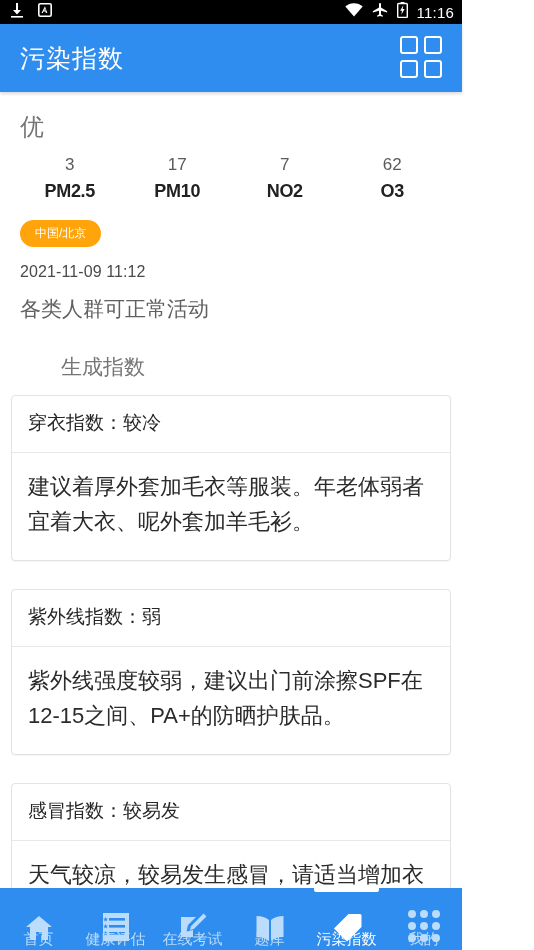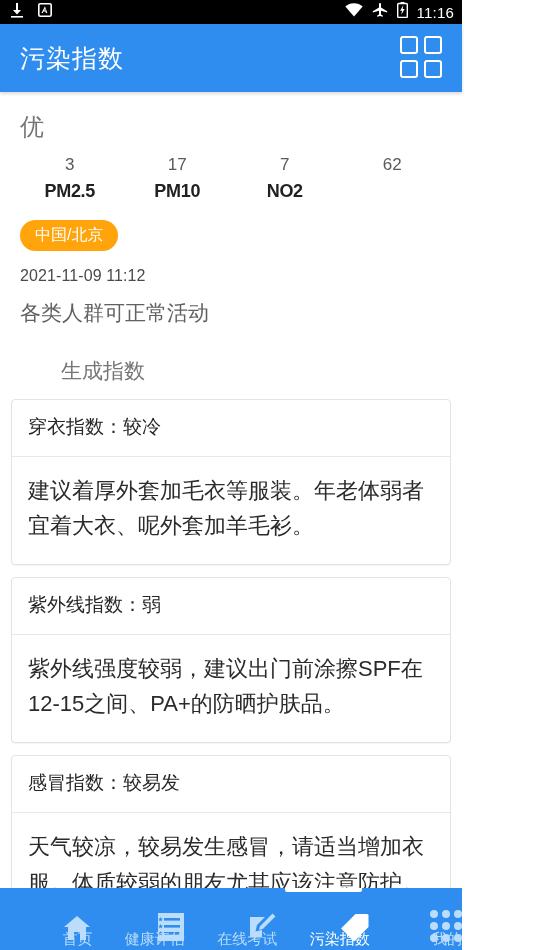--- a/index.html
+++ b/index.html
@@ -48,46 +48,46 @@
   .aqi-level { color: #757575; font-size: 24px; padding: 22px 0 0 20px; line-height: 1.1; }
 
   .pollutants { display: flex; padding: 12px 16px 0 16px; }
   .poll { flex: 1; text-align: center; }
   .poll-val { color: #5a5a5a; font-size: 17px; line-height: 1.5; }
   .poll-name { color: #212121; font-size: 18px; font-weight: bold; line-height: 1.45; letter-spacing: -.3px; }
 
   .badge-row { padding: 16px 0 0 20px; }
   .badge {
     display: inline-block; background: #FFA40B; color: #ffffff;
-    font-size: 16px; border-radius: 18px; padding: 7px 15px 8px 15px;
+    font-size: 12px; border-radius: 18px; padding: 7px 15px 8px 15px;
     line-height: 1;
   }
 
   .timestamp { color: #4a4a4a; font-size: 16px; padding: 16px 0 0 20px; letter-spacing: .1px; }
   .advice { color: #616161; font-size: 21px; padding: 14px 0 0 20px; }
   .section-title { color: #757575; font-size: 21px; padding: 30px 0 0 20px; margin-left: 41px; }
 
   .cards { padding: 14px 11px 0 11px; }
   .card {
     background: #ffffff; border: 1px solid #e3e3e3; border-radius: 4px;
-    margin-bottom: 12px; box-shadow: 0 1px 1px rgba(0,0,0,.04);
+    margin-bottom: 28px; box-shadow: 0 1px 1px rgba(0,0,0,.04);
   }
   .card-head { padding: 16px 16px 17px 16px; border-bottom: 1px solid #e8e8e8; }
   .card-head-text { color: #262626; font-size: 19px; line-height: 1.2; }
   .card-body { padding: 16px 16px 20px 16px; }
   .card-body-text { color: #2b2b2b; font-size: 22px; line-height: 1.62; }
 
   
   .bottomnav {
     position: absolute; left: 0; right: 0; bottom: 0; height: 62px;
     background: #2E8DEE; display: flex;
   }
   .nav-item {
     flex: 1; position: relative; display: flex; flex-direction: column;
-    align-items: flex-end; justify-content: flex-end; padding-bottom: 3px;
+    align-items: center; justify-content: flex-end; padding-bottom: 3px;
   }
   .nav-indicator {
     position: absolute; top: 0; left: 8%; right: 8%; height: 4px;
     background: #ffffff; border-radius: 0 0 2px 2px; display: none;
   }
   .nav-item.active .nav-indicator { display: block; }
   .nav-ico { height: 34px; display: flex; align-items: flex-end; justify-content: center; }
   .nav-label {
     font-size: 15px; color: #BBDCFA; line-height: 1.15; margin-top: -12px;
     position: relative; z-index: 2; white-space: nowrap;
@@ -164,20 +164,21 @@
       <div class="poll">
         <div class="poll-val">17</div>
         <div class="poll-name">PM10</div>
       </div>
       <div class="poll">
         <div class="poll-val">7</div>
         <div class="poll-name">NO2</div>
       </div>
       <div class="poll">
         <div class="poll-val">62</div>
+        <div class="poll-name">O3</div>
       </div>
     </div>
 
     <div class="badge-row">
       <span class="badge">中国/北京</span>
     </div>
 
     <div class="timestamp">2021-11-09 11:12</div>
     <div class="advice">各类人群可正常活动</div>
 
@@ -247,20 +248,30 @@
 
       <span class="nav-ico">
         <svg width="30" height="30" viewBox="0 0 30 30">
           <path fill="#BBDCFA" d="M3 5h15l-8 8-1.5 6.5L15 18v7H3z"></path>
           <path fill="#BBDCFA" d="M25.6 1.6l2.8 2.8-12.6 12.6-3.8 1 1-3.8z"></path>
         </svg>
       </span>
       <span class="nav-label">在线考试</span>
     </div>
 
+    <div class="nav-item">
+
+      <span class="nav-ico">
+        <svg width="32" height="28" viewBox="0 0 32 28">
+          <path fill="#BBDCFA" d="M15 6C12 3.2 7.6 2 2.5 2v21c5.1 0 9.5 1.2 12.5 4z"></path>
+          <path fill="#BBDCFA" d="M17 6c3-2.8 7.4-4 12.5-4v21c-5.1 0-9.5 1.2-12.5 4z"></path>
+        </svg>
+      </span>
+      <span class="nav-label">题库</span>
+    </div>
 
     <div class="nav-item active">
       <span class="nav-indicator"></span>
       <span class="nav-ico">
         <svg width="32" height="30" viewBox="0 0 32 30">
           <path fill="#ffffff" d="M17.5 2H29a1.5 1.5 0 011.5 1.5V15L16 29.5 3 16.5z"></path>
           <circle cx="24.5" cy="8.5" r="2.4" fill="#2E8DEE"></circle>
         </svg>
       </span>
       <span class="nav-label">污染指数</span>

